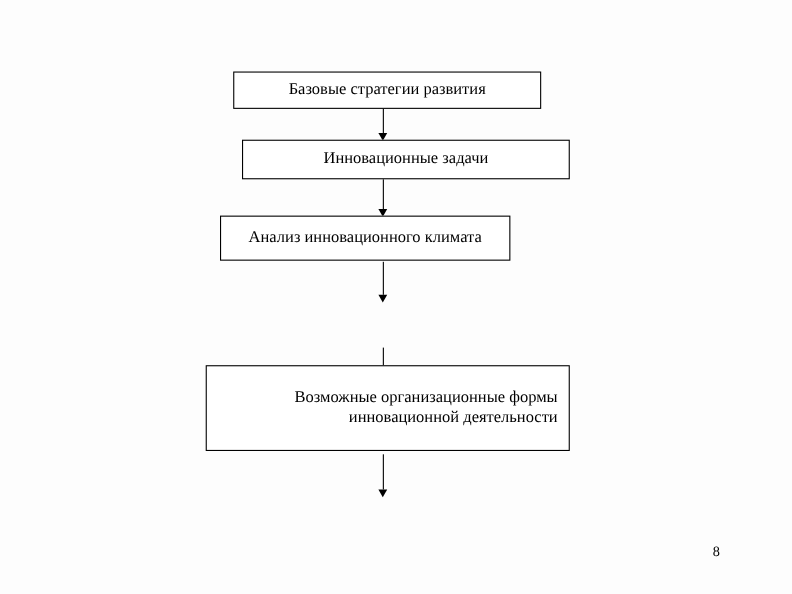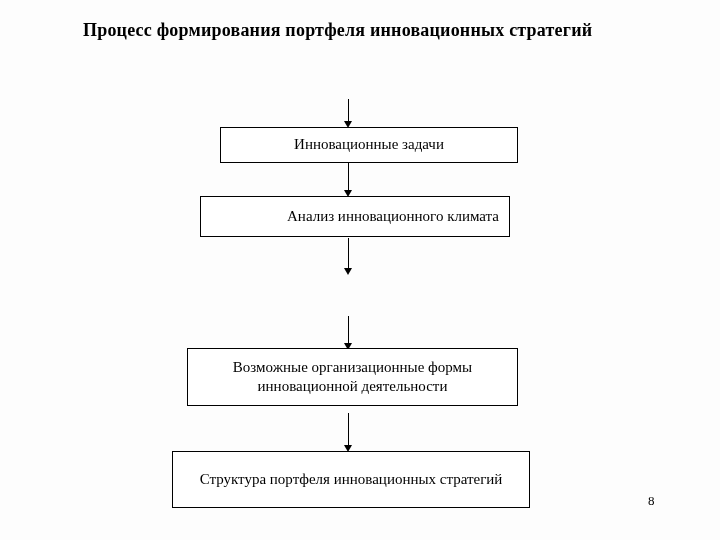--- a/index.html
+++ b/index.html
@@ -32,23 +32,23 @@
     align-items: center;
     justify-content: center;
     text-align: center;
     font-size: 15px;
     line-height: 1.3;
     padding: 0 10px;
     box-sizing: border-box;
   }
   .b1 { left: 212px; top: 65px;  width: 280px; height: 34px; }
   .b2 { left: 220px; top: 127px; width: 298px; height: 36px; }
-  .b3 { left: 200px; top: 196px; width: 310px; height: 41px; justify-content: flex-end; }
+  .b3 { left: 200px; top: 196px; width: 264px; height: 41px; }
   .b4 { left: 185px; top: 274px; width: 335px; height: 41px; }
-  .b5 { left: 187px; top: 348px; width: 331px; height: 58px; }
+  .b5 { left: 187px; top: 332px; width: 331px; height: 78px; text-align: right; }
   .b6 { left: 172px; top: 451px; width: 358px; height: 57px; }
   .arrow {
     position: absolute;
     left: 348px;
     width: 0;
     border-left: 1.5px solid #000;
   }
   .arrow::after {
     content: "";
     position: absolute;
@@ -67,22 +67,24 @@
     position: absolute;
     left: 648px; top: 493px;
     font-size: 13px;
   }
 </style>
 </head>
 <body>
 
 <div class="slide">
 
-  <h1 class="title">Процесс формирования портфеля инновационных стратегий</h1>
 
+  <div class="box b1">
+    <span>Базовые стратегии развития</span>
+  </div>
 
   <div class="arrow a1"></div>
 
   <div class="box b2">
     <span>Инновационные задачи</span>
   </div>
 
   <div class="arrow a2"></div>
 
   <div class="box b3">
@@ -93,19 +95,16 @@
 
 
   <div class="arrow a4"></div>
 
   <div class="box b5">
     <span>Возможные организационные формы инновационной деятельности</span>
   </div>
 
   <div class="arrow a5"></div>
 
-  <div class="box b6">
-    <span>Структура портфеля инновационных стратегий</span>
-  </div>
 
   <div class="page-number">8</div>
 
 </div>
 
 </body></html>

